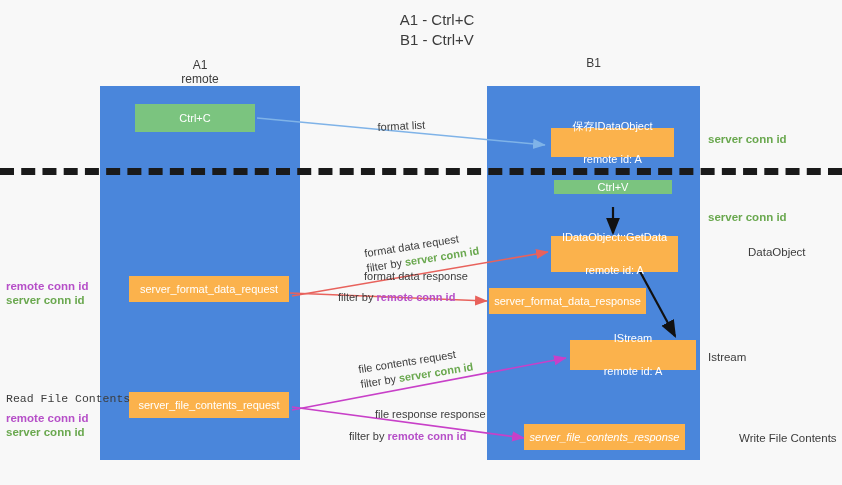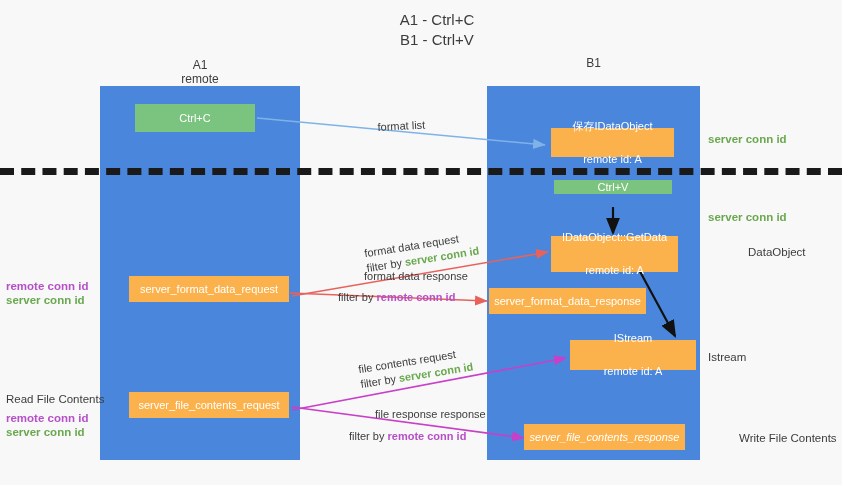--- a/index.html
+++ b/index.html
@@ -202,21 +202,21 @@
     <span>server_file_contents_response</span>
   </div>
 
   <div class="abs side-label" style="left:739px; top:431px;">Write File Contents</div>
 
   <div class="abs" style="left:6px; top:279px;">
     <div class="legend purple-txt">remote conn id</div>
     <div class="legend green-txt">server conn id</div>
   </div>
 
-  <div class="abs side-label" style="left:6px; top:392px;">Read File Contents</div>
+  <div class="abs side-label" style="left:6px; top:392px;font-family:Liberation Mono, monospace;">Read File Contents</div>
 
   <div class="abs" style="left:6px; top:411px;">
     <div class="legend purple-txt">remote conn id</div>
     <div class="legend green-txt">server conn id</div>
   </div>
 
   <div class="abs edge-label rot-up" style="left:378px; top:120px; transform:rotate(-3deg);">format list</div>
 
   <div class="abs rot-up" style="left:368px; top:246px; transform:rotate(-9deg);">
     <div class="edge-label">format data request</div>

